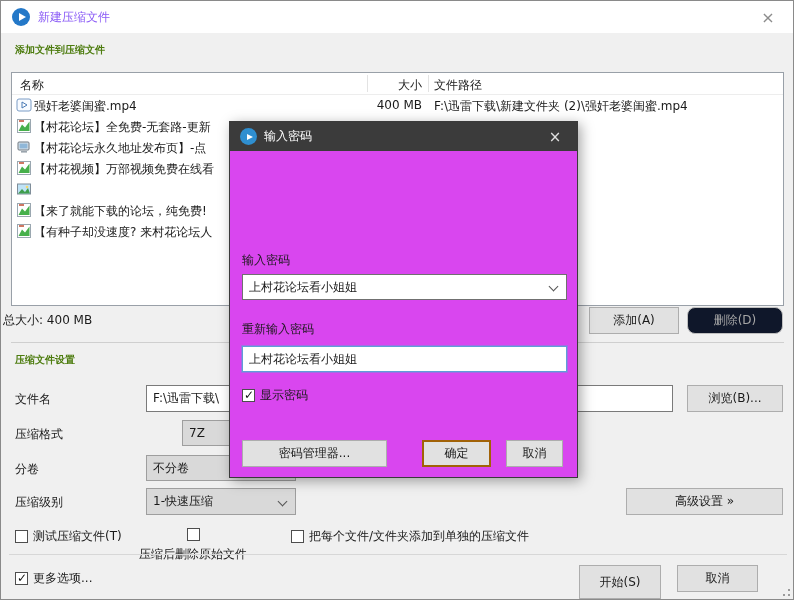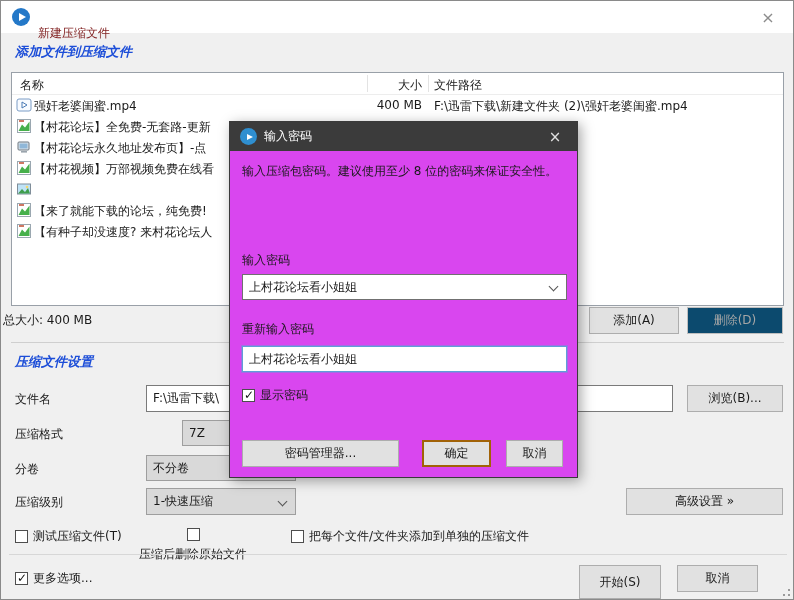--- a/index.html
+++ b/index.html
@@ -4,39 +4,39 @@
 <style>
   * { margin:0; padding:0; box-sizing:border-box; }
   html,body { width:794px; height:600px; }
   body { font-family:"DejaVu Sans","Liberation Sans",sans-serif; font-size:12px; color:#1a1a1a; }
   #app { position:relative; width:794px; height:600px; background:#f0f0f0; border:1px solid #8a8a8a; overflow:hidden; }
 
   
   .titlebar { position:absolute; left:0; top:0; width:100%; height:32px; background:#ffffff; }
   .app-icon { position:absolute; left:11px; top:7px; width:18px; height:18px; border-radius:50%; background:#2478c8; display:flex; align-items:center; justify-content:center; }
   .tri { width:0; height:0; border-left:7px solid #fff; border-top:4px solid transparent; border-bottom:4px solid transparent; margin-left:2px; }
-  .win-title { position:absolute; left:37px; top:16px; line-height:32px; color:#7f1d1d; }
+  .win-title { position:absolute; left:37px; top:0; line-height:32px; color:#8b5cf6; }
   .win-close { position:absolute; right:8px; top:0; width:34px; height:32px; display:flex; align-items:center; justify-content:center; color:#8c8c8c; font-size:16px; cursor:pointer; }
 
-  .section-h { position:absolute; font-weight:bold; color:#1d4ed8; font-size:13px;font-style:italic; }
+  .section-h { position:absolute; font-weight:bold; color:#4d7c0f; font-size:10px; }
 
   
   .listview { position:absolute; left:10px; top:71px; width:773px; height:234px; background:#fff; border:1px solid #99a0a8; }
   .lv-header { position:relative; height:22px; border-bottom:1px solid #ededed; }
   .lv-header .hsep { position:absolute; top:2px; width:1px; height:17px; background:#e3e3e3; }
   .hcol { position:absolute; top:4px; color:#222; white-space:nowrap; }
   .lv-row { position:relative; height:21px; }
   .lv-icon { position:absolute; left:4px; top:2px; width:16px; height:16px; }
   .lv-name { position:absolute; left:22px; top:3px; white-space:nowrap; }
   .lv-size { position:absolute; left:270px; width:140px; top:3px; text-align:right; white-space:nowrap; }
   .lv-path { position:absolute; left:422px; right:0; top:3px; white-space:nowrap; overflow:hidden; }
 
   
   .btn { position:absolute; background:#e1e1e1; border:1px solid #adadad; display:flex; align-items:center; justify-content:center; color:#1a1a1a; cursor:pointer; white-space:nowrap; }
-  .btn.disabled { color:#a6a6a6; border-color:#bfbfbf; background:#0c4a6e; cursor:default; }
+  .btn.disabled { color:#a6a6a6; border-color:#bfbfbf; background:#0f172a; cursor:default;border-radius:8px; }
   .btn.default { border:2px solid #a16207; }
   .fld { position:absolute; background:#fff; border:1px solid #7a7a7a; display:flex; align-items:center; padding:0 6px; overflow:hidden; white-space:nowrap; }
   .combo { position:absolute; background:#d9d9d9; border:1px solid #9e9e9e; display:flex; align-items:center; padding:0 6px; white-space:nowrap; }
   .combo.white { background:#fff; border-color:#707070; }
   .chev { position:absolute; right:9px; top:8px; width:7px; height:7px; border-right:1px solid #555; border-bottom:1px solid #555; transform:rotate(45deg); }
   .lbl { position:absolute; white-space:nowrap; }
   .sep { position:absolute; height:1px; background:#cfcfcf; }
 
   
   .cbrow { position:absolute; display:flex; align-items:center; gap:5px; cursor:pointer; white-space:nowrap; }
@@ -210,34 +210,33 @@
   </div>
 
   <div class="dialog">
     <div class="dlg-titlebar">
       <div class="dlg-icon">
           <div class="tri"></div>
         </div>
       <div class="dlg-title">输入密码</div>
       <div class="dlg-close">×</div>
     </div>
-    <div class="dlg-msg">输入压缩包密码。建议使用至少 8 位的密码来保证安全性。</div>
 
     <div class="lbl" style="left:12px; top:130px;">输入密码</div>
     <div class="combo white" style="left:12px; top:152px; width:325px; height:26px;">
       <span>上村花论坛看小姐姐</span>
       <span class="chev"></span>
     </div>
 
     <div class="lbl" style="left:12px; top:199px;">重新输入密码</div>
     <div class="fld focusblue" style="left:12px; top:224px; width:325px; height:26px;">上村花论坛看小姐姐</div>
 
     <label class="cbrow" style="left:12px; top:265px;">
       <span class="cb checked"></span>
       <span>显示密码</span>
     </label>
 
-    <div class="btn" style="left:12px; top:318px; width:157px; height:27px;">密码管理器...</div>
+    <div class="btn" style="left:12px; top:318px; width:145px; height:27px;">密码管理器...</div>
     <div class="btn default" style="left:192px; top:318px; width:69px; height:27px;">确定</div>
     <div class="btn" style="left:276px; top:318px; width:57px; height:27px;">取消</div>
   </div>
 
 </div>
 
 </body></html>

